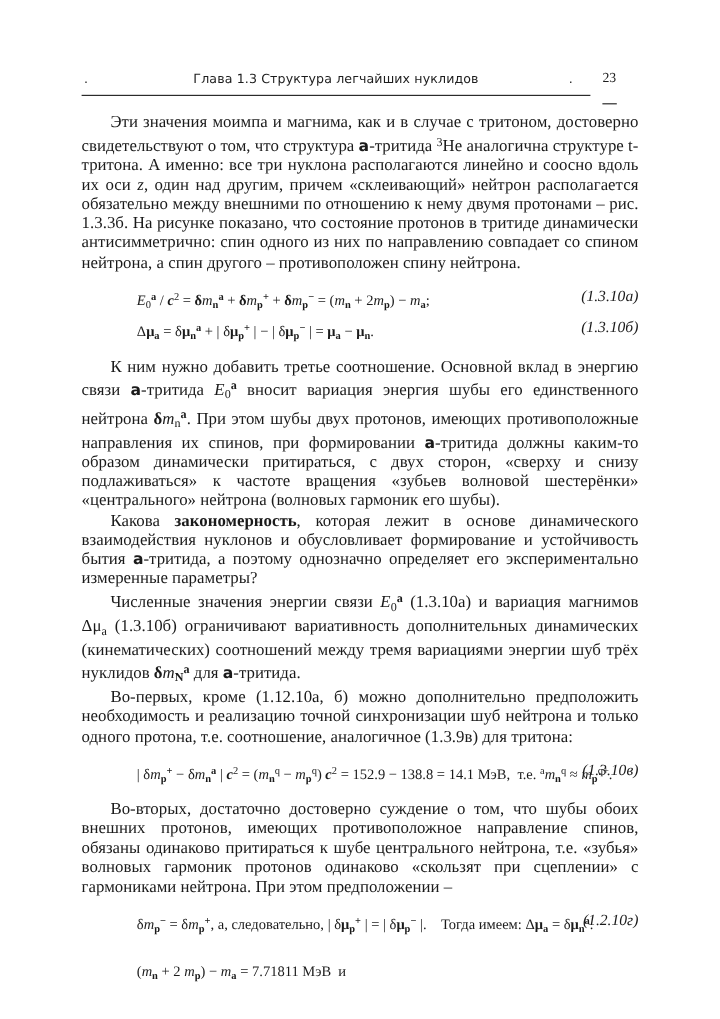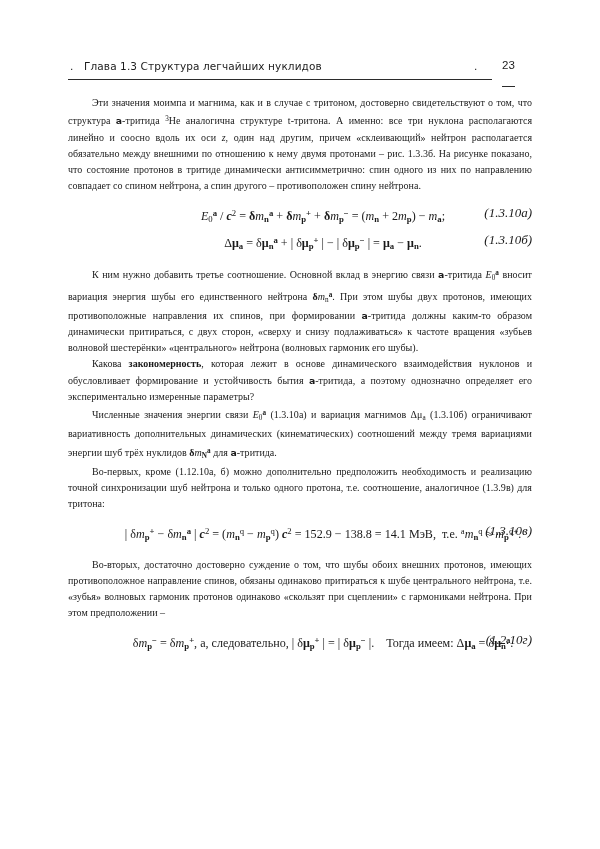--- a/index.html
+++ b/index.html
@@ -40,81 +40,81 @@
   .header-rule {
     position: absolute;
     left: 0;
     bottom: 0;
     width: 424px;
     height: 1px;
     background: #2b2b2b;
   }
   .header-title {
     position: absolute;
-    left: 16px;
+    left: 0;
     top: 2px;
     width: 424px;
+    text-align: center;
     letter-spacing: 0.1px;
   }
   .header-dot-left {
     position: absolute;
     left: 2px;
     top: 2px;
     font-size: 10.5px;
   }
   .header-dot-right {
     position: absolute;
     left: 406px;
     top: 2px;
     font-size: 10.5px;
   }
   .header-pageno {
     position: absolute;
     left: 434px;
     top: 1px;
-    font-family: Liberation Sans, sans-serif;
+    font-family: Liberation Serif, serif;
     font-size: 11.5px;
     border-bottom: 1px solid #2b2b2b;
     padding-bottom: 14px;
     line-height: 13px;
     text-align: right;
   }
 
   
   .body {
     position: absolute;
     left: 68px;
     top: 95px;
     width: 464px;
   }
 
   p.para {
     margin: 0 0 0 0;
     text-indent: 24px;
     text-align: justify;
-    font-size: 10px;
+    font-size: 14px;
     line-height: 16.15px;
     letter-spacing: 0.02px;
     -webkit-hyphens: manual;
     hyphens: manual;
   }
   p.para.noindent { text-indent: 0; }
 
   .gap-s { height: 4px; }
   .gap-m { height: 8px; }
   .gap-l { height: 11px; }
 
   
   .eq-row {
     position: relative;
     font-size: 12.1px;
     line-height: 16.15px;
     padding-left: 46px;
     min-height: 16px;
-    text-align: center;
   }
   .eq-num {
     position: absolute;
     right: 0;
     top: 0;
     font-size: 13px;
     font-style: italic;
   }
 
   
@@ -227,20 +227,23 @@
     <div class="eq-row">
       <span>δ<span class="it">m</span><span class="sub">p</span><span class="sup">−</span> = δ<span class="it">m</span><span class="sub">p</span><span class="sup">+</span>, а, следовательно, | δ<span class="bs">μ</span><span class="sub">p</span><span class="sup">+</span> | = | δ<span class="bs">μ</span><span class="sub">p</span><span class="sup">−</span> |. &nbsp;&nbsp; Тогда имеем: Δ<span class="bs">μ</span><span class="sub">a</span> = δ<span class="bs">μ</span><span class="sub">n</span><span class="sup">a</span>.</span>
       <span class="eq-num">(1.2.10г)</span>
     </div>
 
     <div class="gap-l"></div>
 
 
     <div class="gap-m"></div>
 
+    <div class="eq-row">
+      <span>(<span class="it">m</span><span class="sub">n</span> + 2 <span class="it">m</span><span class="sub">p</span>) − <span class="it">m</span><span class="sub">a</span> = 7.71811 МэВ&nbsp; и</span>
+    </div>
 
     <div class="gap-s"></div>
 
     <div class="eq-row">
       
     </div>
 
   </div>
 </div>
 

